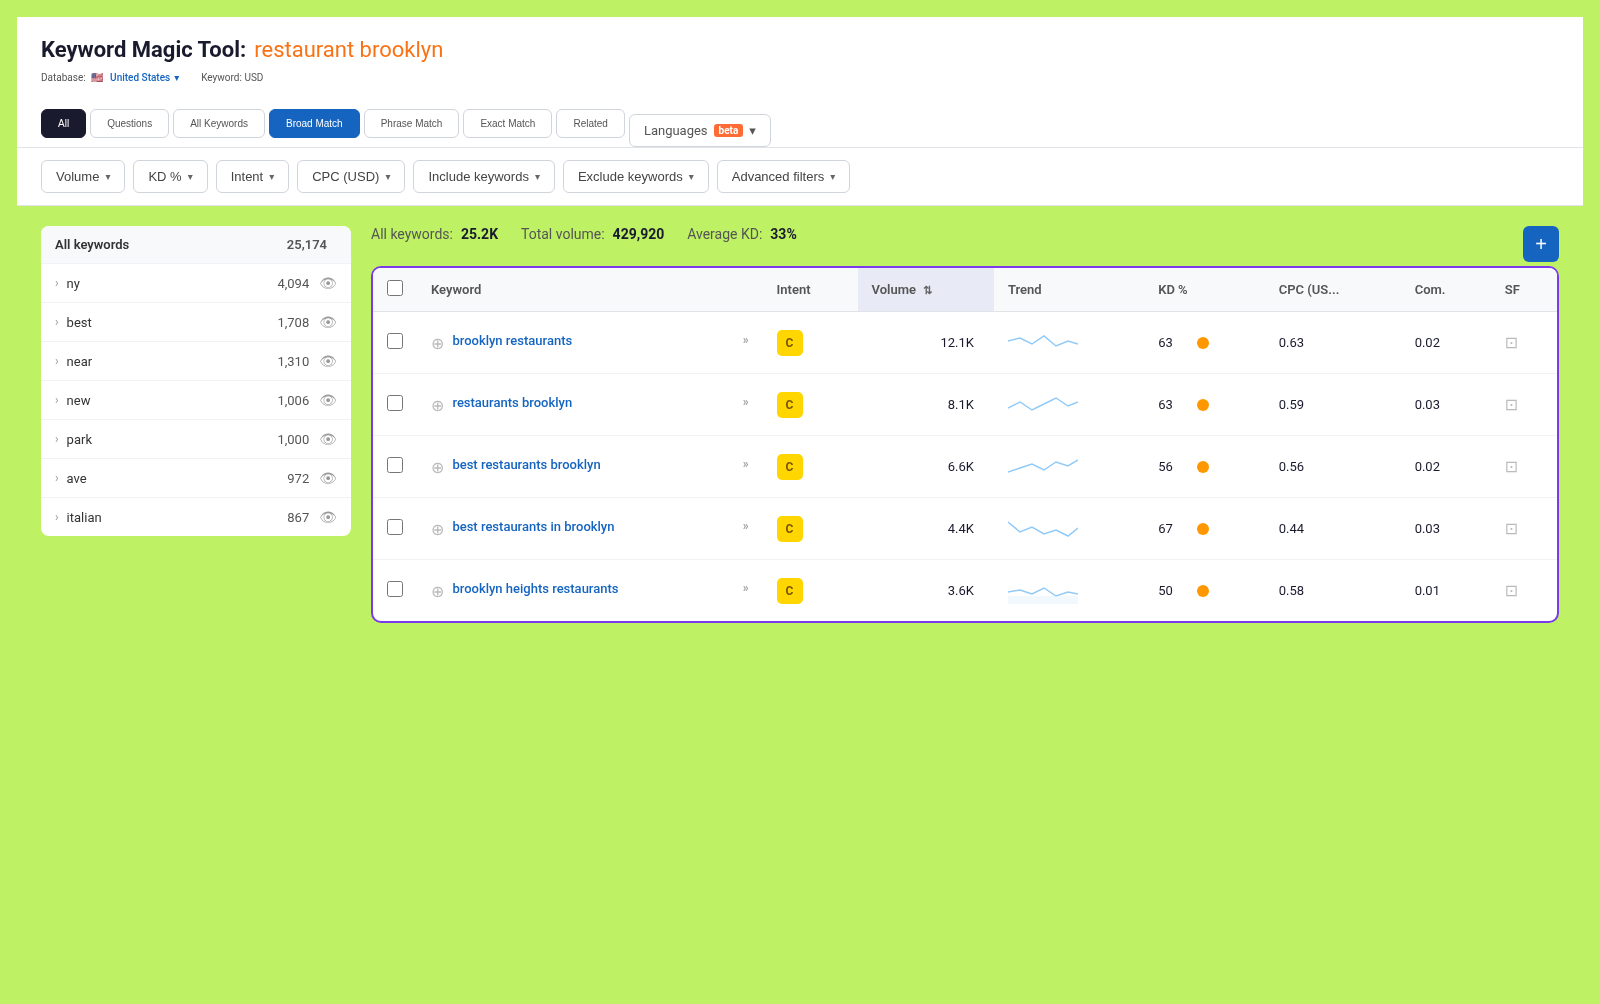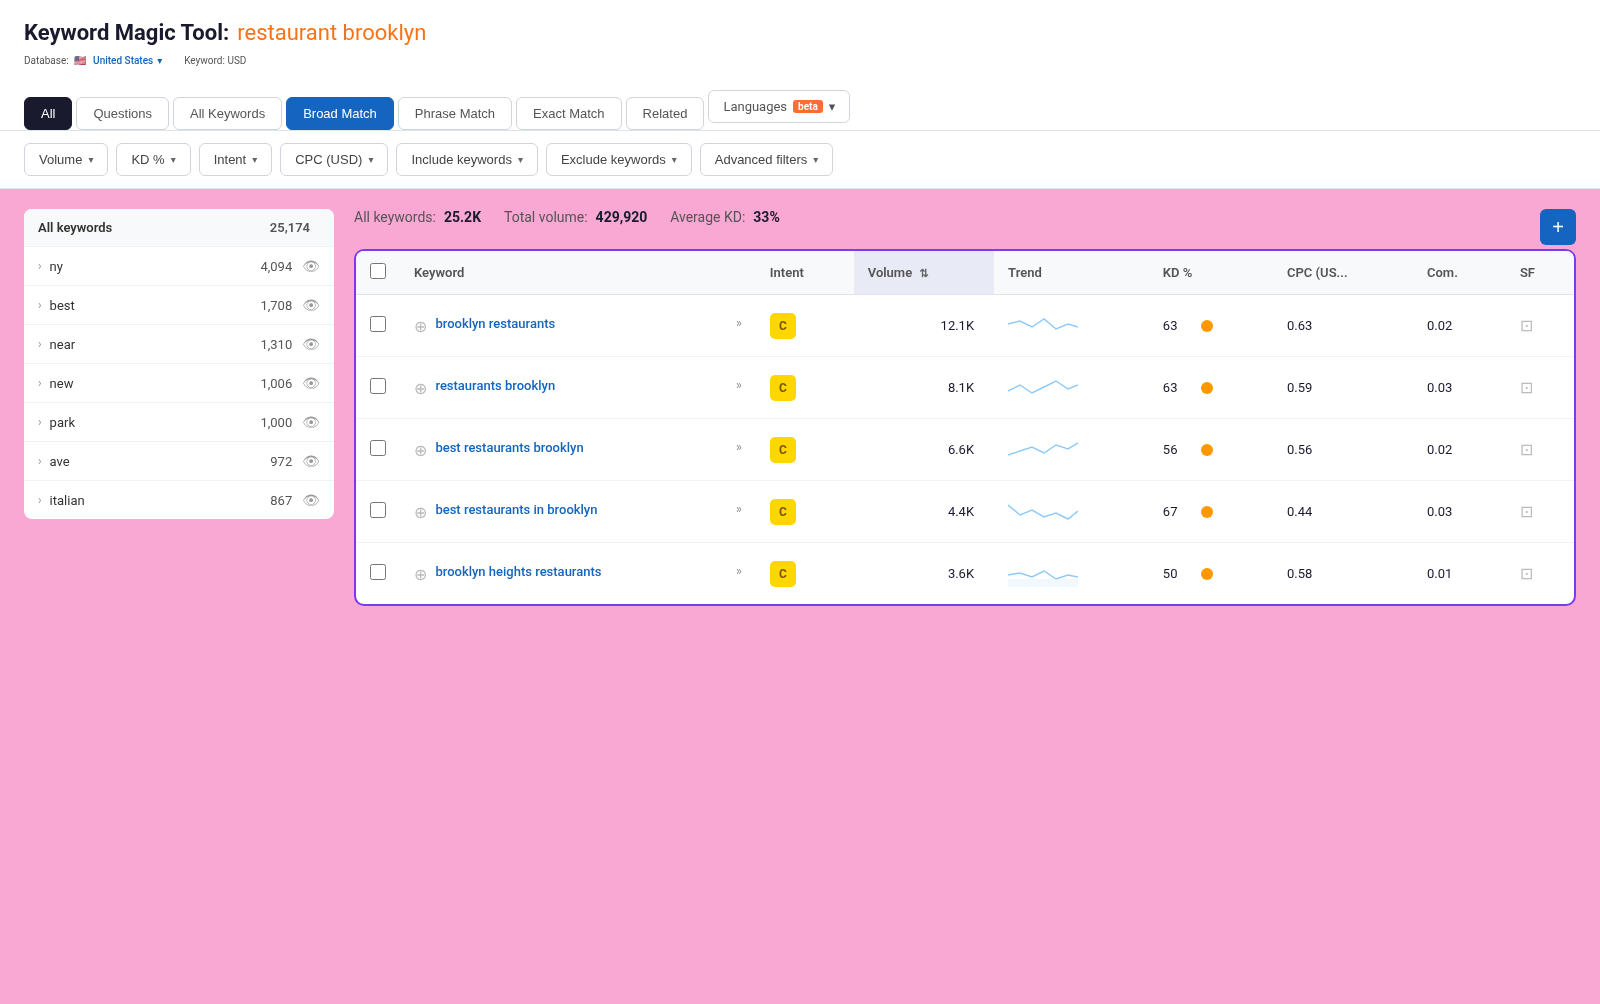--- a/index.html
+++ b/index.html
@@ -1,31 +1,31 @@
 <!DOCTYPE html>
 <html><head>
   <meta charset="utf-8">
   <style>
     * { box-sizing: border-box; margin: 0; padding: 0; }
     body { font-family: -apple-system, BlinkMacSystemFont, 'Segoe UI', Roboto, sans-serif; background: #f0f2f5; color: #1a1a2e; font-size: 14px; }
     
-    .page-wrapper { background: #f9a8d4; min-height: 100vh; padding: 0; }
+    .page-wrapper { background: #bef264; min-height: 100vh; padding: 17px; }
     
     .header { background: #fff; padding: 20px 24px 0 24px; border-bottom: 1px solid #e0e3e8; }
     .title-row { display: flex; align-items: center; gap: 8px; margin-bottom: 10px; }
     
     .db-row { display: flex; align-items: center; gap: 6px; margin-bottom: 16px; font-size: 10px; color: #555; }
     .db-link { color: #1565c0; text-decoration: none; font-weight: 500; display: flex; align-items: center; gap: 4px; cursor: pointer; }
     
     .tabs-row { display: flex; align-items: center; gap: 4px; flex-wrap: wrap; }
-    .tab { padding: 8px 16px; border: 1px solid #d0d4db; border-radius: 6px; background: #fff; cursor: pointer; font-size: 13px; color: #555; font-weight: 500; white-space: nowrap; margin-top: 15px; }
+    .tab { padding: 8px 16px; border: 1px solid #d0d4db; border-radius: 6px; background: #fff; cursor: pointer; font-size: 10px; color: #555; font-weight: 500; white-space: nowrap; }
     .tab.selected-blue { background: #1565c0; color: #fff; border-color: #1565c0; }
     .tab.all-active { background: #1a1a2e; color: #fff; border-color: #1a1a2e; }
     
-    .lang-tab { display: flex; align-items: center; gap: 6px; padding: 8px 14px; border: 1px solid #d0d4db; border-radius: 6px; background: #fff; cursor: pointer; font-size: 13px; color: #555; }
+    .lang-tab { display: flex; align-items: center; gap: 6px; padding: 8px 14px; border: 1px solid #d0d4db; border-radius: 6px; background: #fff; cursor: pointer; font-size: 13px; color: #555; margin-top: 15px; }
     .beta-badge { background: #ff6b35; color: #fff; font-size: 10px; font-weight: 700; padding: 1px 5px; border-radius: 3px; }
     
     .filters-bar { background: #fff; padding: 12px 24px; display: flex; gap: 8px; flex-wrap: wrap; border-bottom: 1px solid #e0e3e8; }
     .filter-btn { display: flex; align-items: center; gap: 6px; padding: 8px 14px; border: 1px solid #d0d4db; border-radius: 6px; background: #fff; cursor: pointer; font-size: 13px; color: #444; white-space: nowrap; }
     .filter-chevron { font-size: 10px; color: #666; }
     
     .content-area { display: flex; padding: 20px 24px; gap: 20px; }
     
     .sidebar { width: 310px; flex-shrink: 0; }
     .sidebar-controls { display: flex; gap: 0; margin-bottom: 16px; border: 1px solid #d0d4db; border-radius: 8px; overflow: hidden; }

